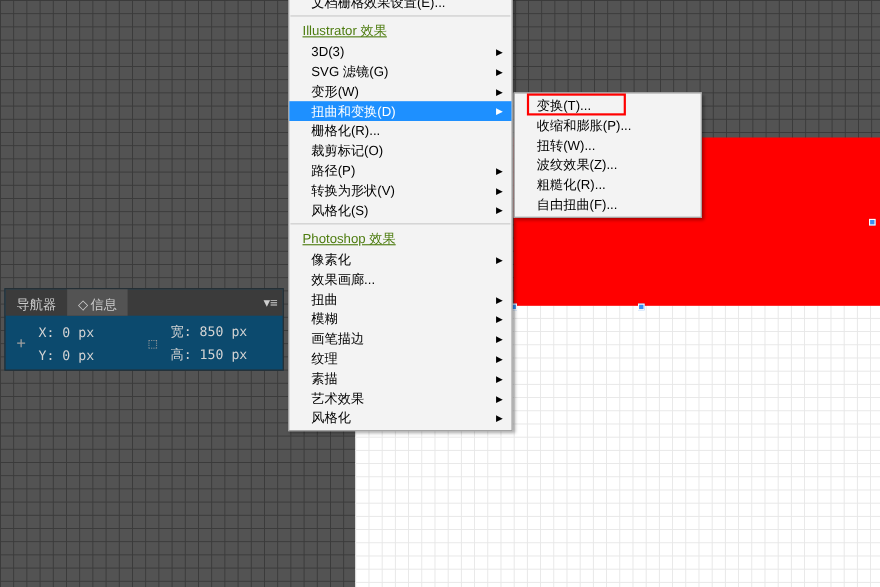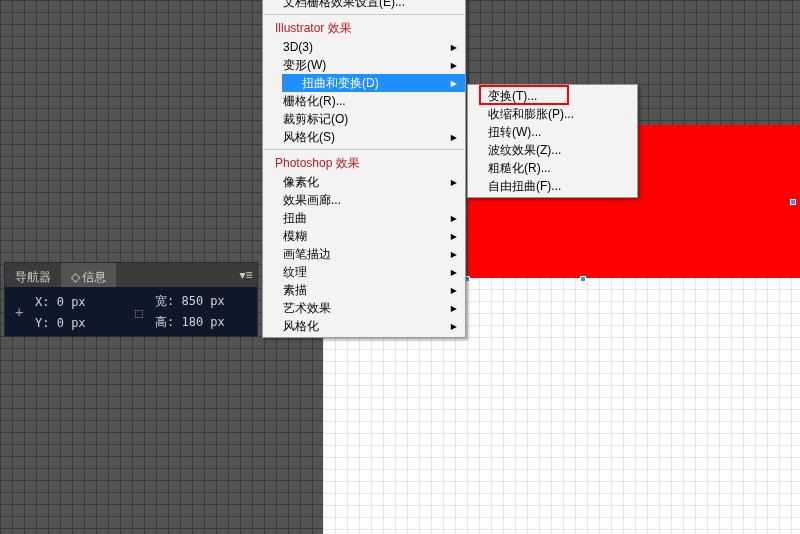--- a/index.html
+++ b/index.html
@@ -39,21 +39,21 @@
   .sel-handle {
     position: absolute;
     width: 6px; height: 6px;
     background: #3a8ef0;
     border: 1px solid #ffffff;
   }
   .info-panel {
     position: absolute;
     left: 4px; top: 262px;
     width: 254px; height: 75px;
-    background: #0f172a;
+    background: #0c4a6e;
     border: 1px solid #2a2a2a;
   }
   .info-tabs {
     height: 24px;
     background: #3b3b3b;
     display: flex;
     align-items: stretch;
   }
   .info-tab {
     color: #cfcfcf;
@@ -112,25 +112,25 @@
   .menu-item.has-sub::after {
     content: "▶";
     font-size: 8px;
     position: absolute;
     right: 8px;
     color: #000;
   }
   .menu-item.highlight {
     background: #1e90ff;
     color: #fff;
-    margin-left: 19px;
   }
   .menu-item.highlight.has-sub::after { color: #fff; }
   .menu-item.disabled, .menu-header {
-    color: #b91c1c;
+    color: #4d7c0f;
+    text-decoration: underline;
   }
   .menu-sep {
     height: 1px;
     background: #c8c8c8;
     margin: 3px 1px;
   }
   .menu-header {
     height: 20px;
     display:flex; align-items:center;
     padding: 0 12px;
@@ -163,34 +163,37 @@
     <div class="closebox">▾≡</div>
   </div>
   <div class="info-body">
     <div class="cross-icon">+</div>
     <div><span>X:</span> <span>0 px</span></div>
     <div></div>
     <div class="dim-icon">⬚</div>
     <div><span>宽:</span> <span>850 px</span></div>
     <div style="grid-column:2"><span>Y:</span> <span>0 px</span></div>
     <div></div>
-    <div style="grid-column:5"><span>高:</span> <span>180 px</span></div>
+    <div style="grid-column:5"><span>高:</span> <span>150 px</span></div>
   </div>
 </div>
 
 <div class="menu menu1">
   <div class="menu-item">文档栅格效果设置(E)...</div>
   <div class="menu-sep"></div>
   <div class="menu-header">Illustrator 效果</div>
   <div id="menu1-items1">
       <div class="menu-item has-sub">3D(3)</div>
+      <div class="menu-item has-sub">SVG 滤镜(G)</div>
       <div class="menu-item has-sub">变形(W)</div>
       <div class="menu-item has-sub highlight">扭曲和变换(D)</div>
       <div class="menu-item">栅格化(R)...</div>
       <div class="menu-item">裁剪标记(O)</div>
+      <div class="menu-item has-sub">路径(P)</div>
+      <div class="menu-item has-sub">转换为形状(V)</div>
       <div class="menu-item has-sub">风格化(S)</div>
     </div>
   <div class="menu-sep"></div>
   <div class="menu-header">Photoshop 效果</div>
   <div id="menu1-items2">
       <div class="menu-item has-sub">像素化</div>
       <div class="menu-item">效果画廊...</div>
       <div class="menu-item has-sub">扭曲</div>
       <div class="menu-item has-sub">模糊</div>
       <div class="menu-item has-sub">画笔描边</div>

